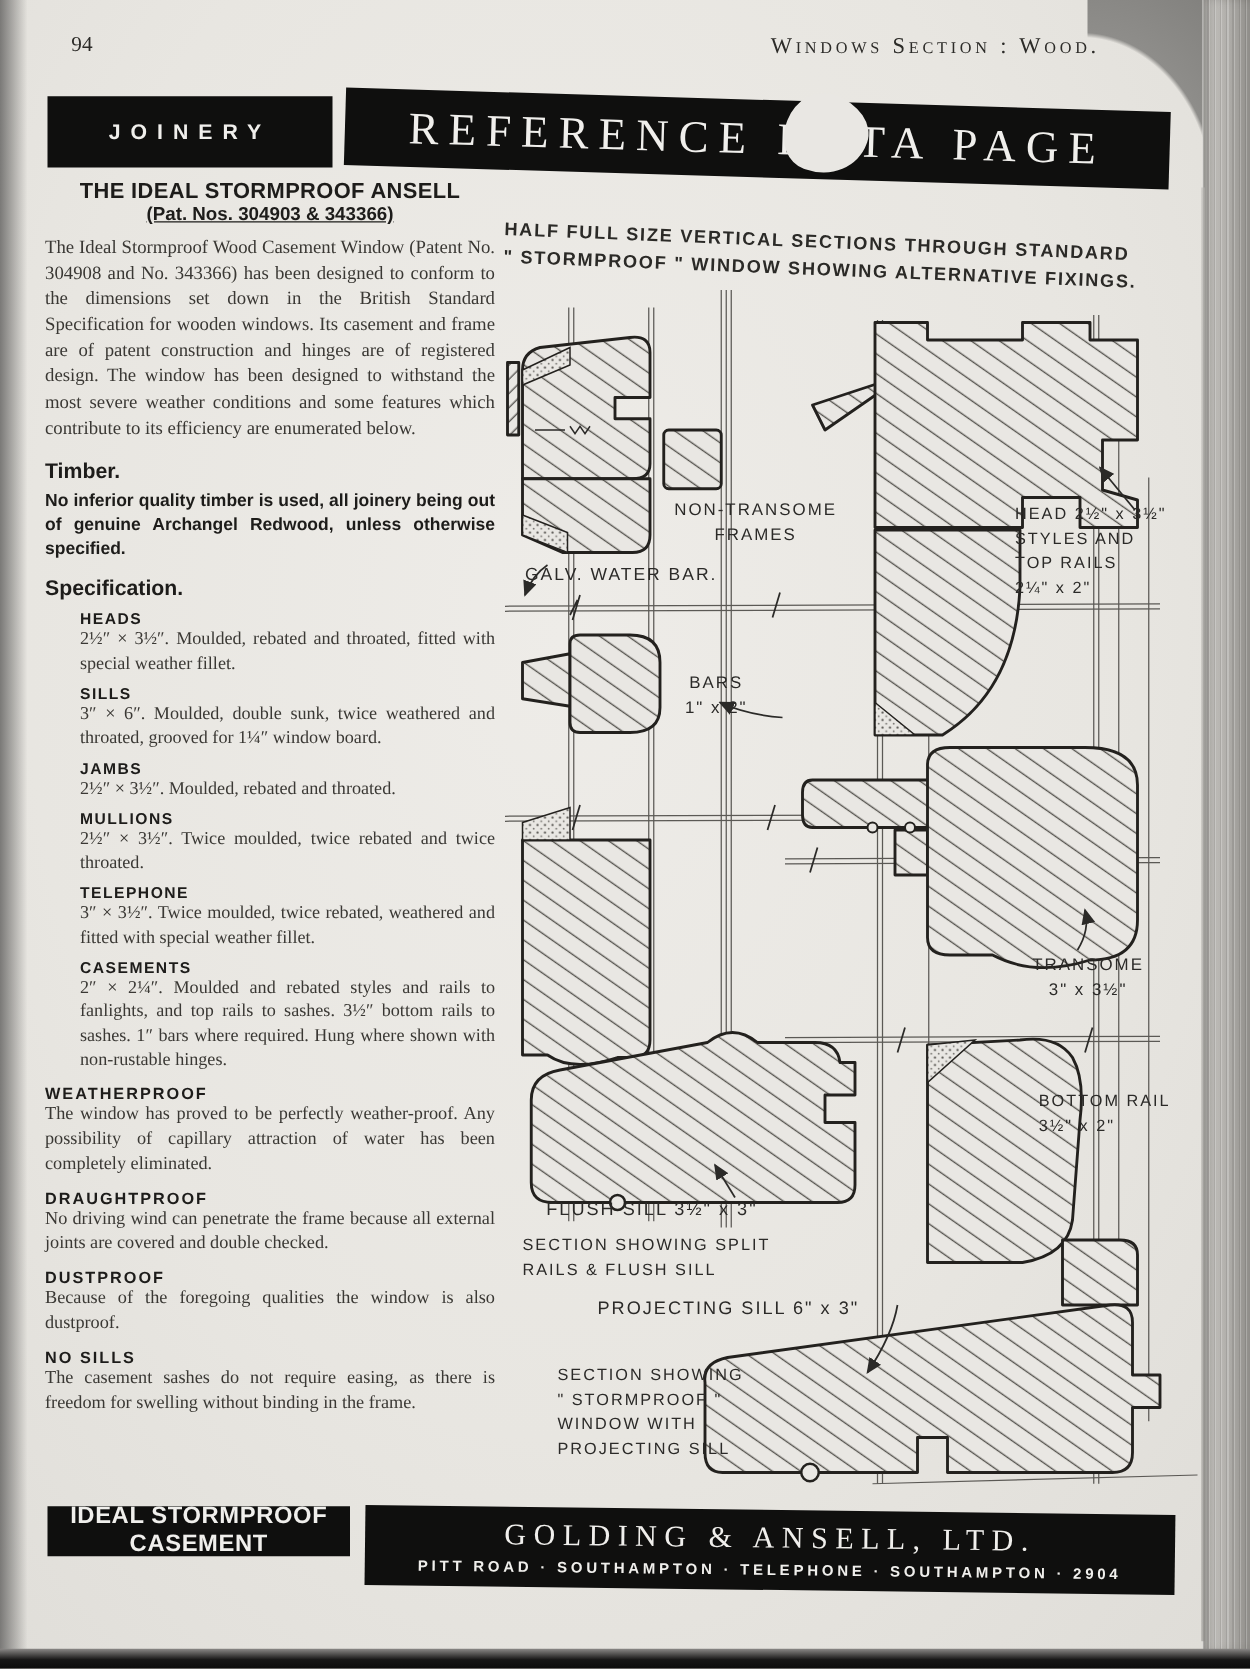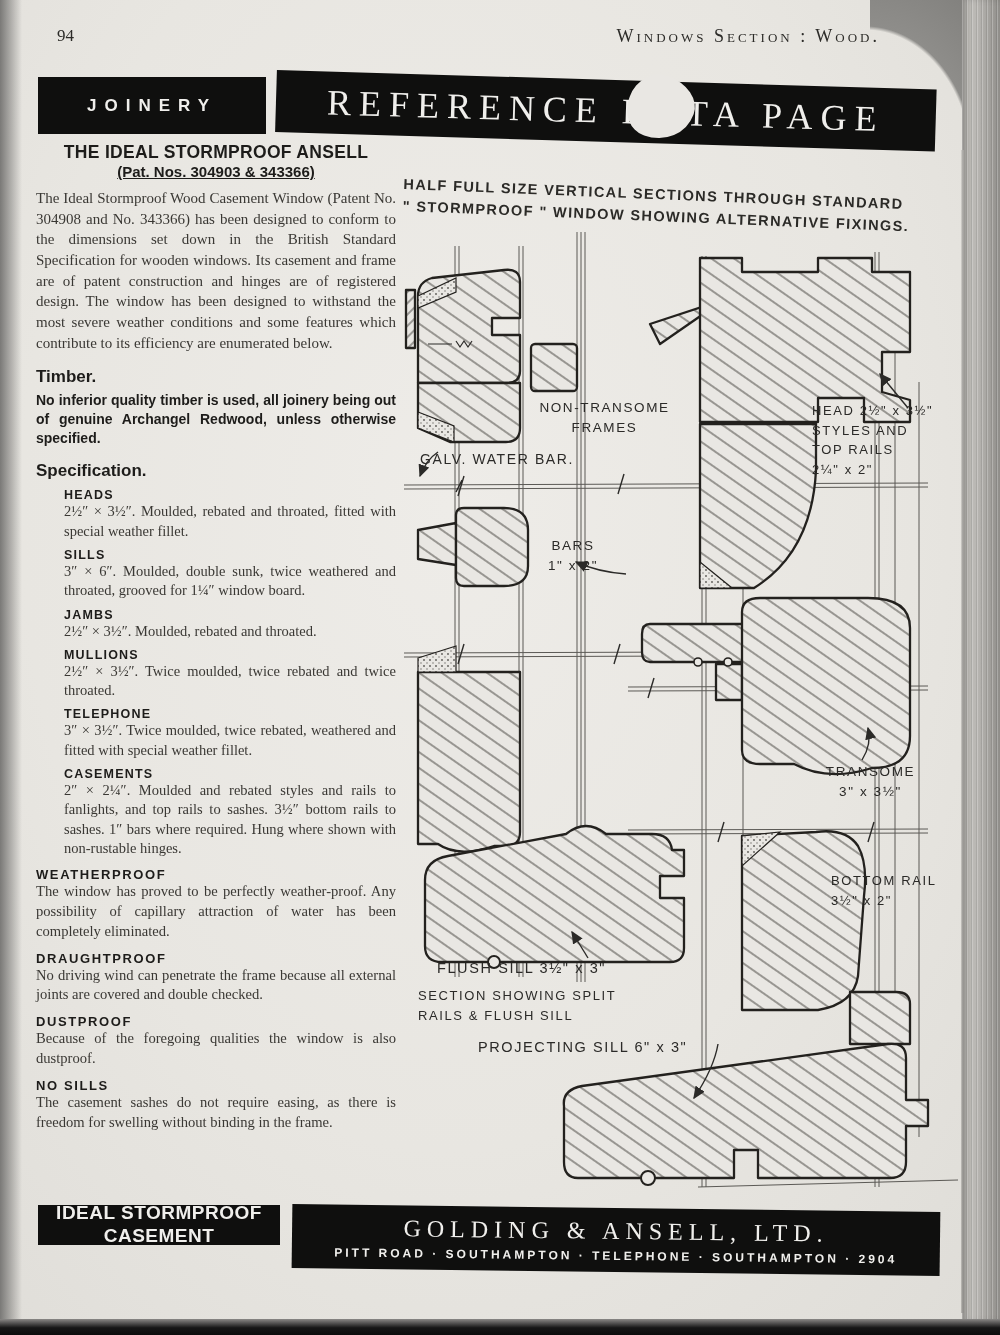--- a/index.html
+++ b/index.html
@@ -253,20 +253,24 @@
 TOP RAILS
 2¼" x 2"</div>
   <div class="hand" style="left:818px;top:762px;width:105px;text-align:center;">TRANSOME
 3" x 3½"</div>
   <div class="hand" style="left:815px;top:871px;width:115px;text-align:left;font-size:13px;margin-left:16px;">BOTTOM RAIL
 3½" x 2"</div>
   <div class="hand" style="left:437px;top:958px;width:210px;font-size:14.5px;">FLUSH SILL 3½" x 3"</div>
   <div class="hand" style="left:418px;top:986px;width:200px;font-size:13px;">SECTION SHOWING SPLIT
 RAILS &amp; FLUSH SILL</div>
   <div class="hand" style="left:478px;top:1037px;width:260px;font-size:14.5px;">PROJECTING SILL 6" x 3"</div>
+  <div class="hand" style="left:446px;top:1090px;width:160px;font-size:13px;">SECTION SHOWING
+" STORMPROOF "
+WINDOW WITH
+PROJECTING SILL</div>
 
   <div class="banner f-left">
     <span>IDEAL STORMPROOF</span>
     <span>CASEMENT</span>
   </div>
   <div class="banner f-right">
     <span class="f-company">GOLDING &amp; ANSELL, LTD.</span>
     <span class="f-address">PITT ROAD · SOUTHAMPTON · TELEPHONE · SOUTHAMPTON · 2904</span>
   </div>
 

